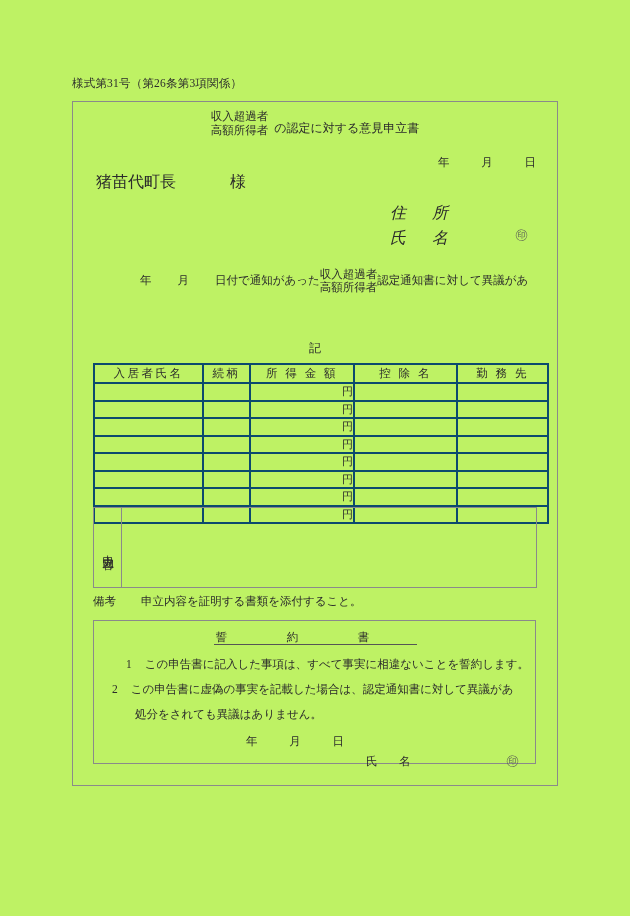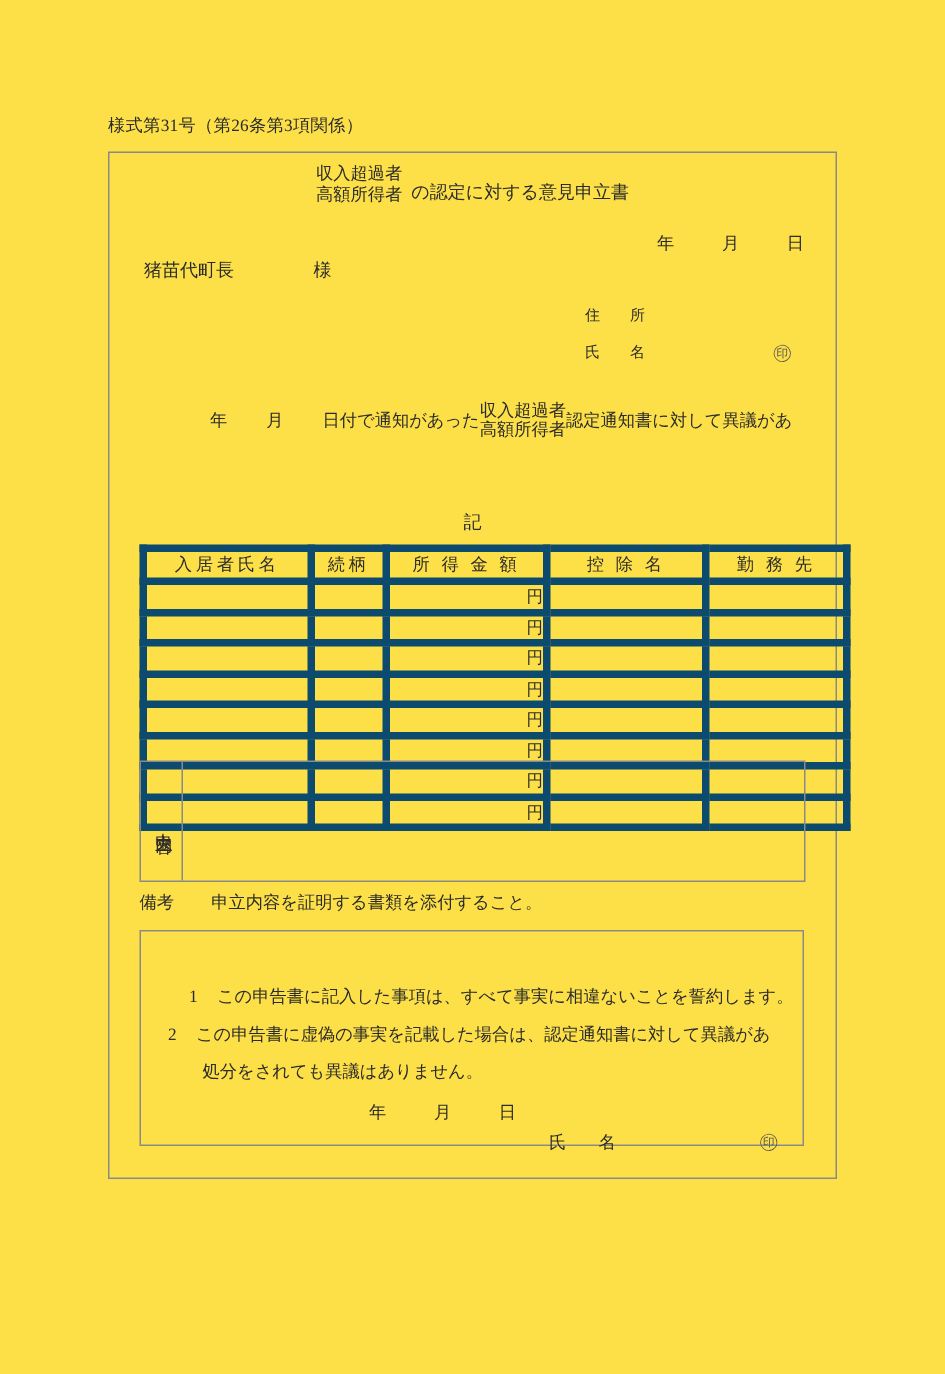--- a/index.html
+++ b/index.html
@@ -8,21 +8,21 @@
     background: #ffffff;
   }
   body {
     font-family: "Liberation Serif", "DejaVu Serif", serif;
     color: #2b2b2b;
   }
   #page {
     position: relative;
     width: 630px;
     height: 916px;
-    background: #fde047;
+    background: #bef264;
     overflow: hidden;
   }
 
   
   .form-no {
     position: absolute;
     left: 72px;
     top: 76px;
     font-size: 11.5px;
     letter-spacing: 0.2px;
@@ -72,29 +72,30 @@
     letter-spacing: 0;
   }
   .date-line span { display: inline-block; }
   .gap-m { width: 26px; }
 
   
   .addressee {
     position: absolute;
     left: 96px;
     top: 172px;
-    font-size: 12px;
+    font-size: 16px;
     font-family: Liberation Serif, serif;
   }
   .addressee .sama { margin-left: 50px; }
 
   
   .field {
     position: absolute;
-    font-size: 10px;
+    font-size: 16px;
+    font-style: italic;
   }
   .field .lbl { letter-spacing: 5px; }
   .seal {
     position: absolute;
     font-size: 13px;
     color: #555;
   }
 
   
   .para-line1 {
@@ -134,21 +135,21 @@
   table.grid {
     position: absolute;
     left: 93px;
     top: 363px;
     width: 444px;
     border-collapse: collapse;
     table-layout: fixed;
     font-size: 11.5px;
   }
   table.grid td, table.grid th {
-    border: 5px solid #0c4a6e;
+    border: 2px solid #0c4a6e;
     height: 15.5px;
     padding: 0;
     font-weight: normal;
   }
   table.grid th {
     text-align: center;
     height: 17px;
     letter-spacing: 2.5px;
     font-size: 11.5px;
   }
@@ -381,20 +382,23 @@
     </div>
     <div class="claim-body"></div>
   </div>
 
   <div class="remarks">
     <span class="rk">備考</span>
     <span>申立内容を証明する書類を添付すること。</span>
   </div>
 
   <div class="oath">
+    <div class="oath-title">
+      <span class="u">誓　約　書</span>
+    </div>
 
     <div class="oath-item" style="left:18px; top:36px;margin-left:14px;">
       <span class="num">1</span>
       <span>この申告書に記入した事項は、すべて事実に相違ないことを誓約します。</span>
     </div>
 
     <div class="oath-item" style="left:18px; top:61px;">
       <span class="num">2</span>
       <span>この申告書に虚偽の事実を記載した場合は、認定通知書に対して異議があ</span>
     </div>

